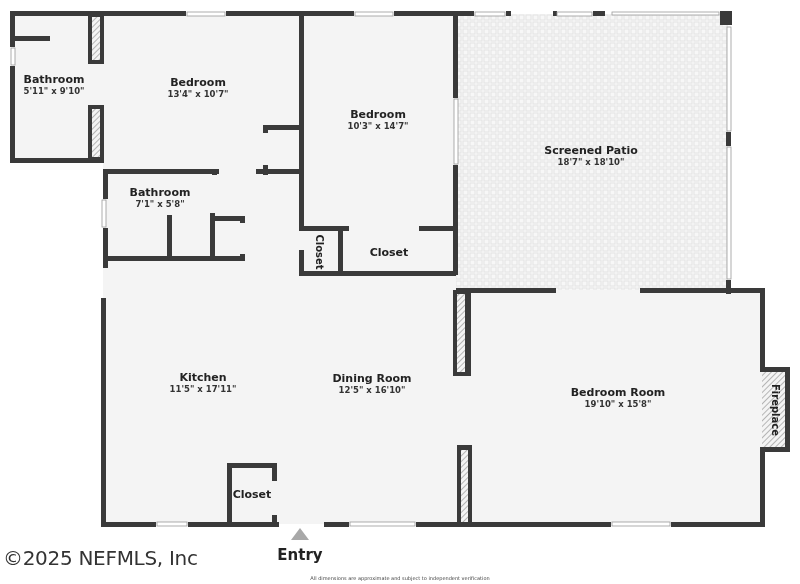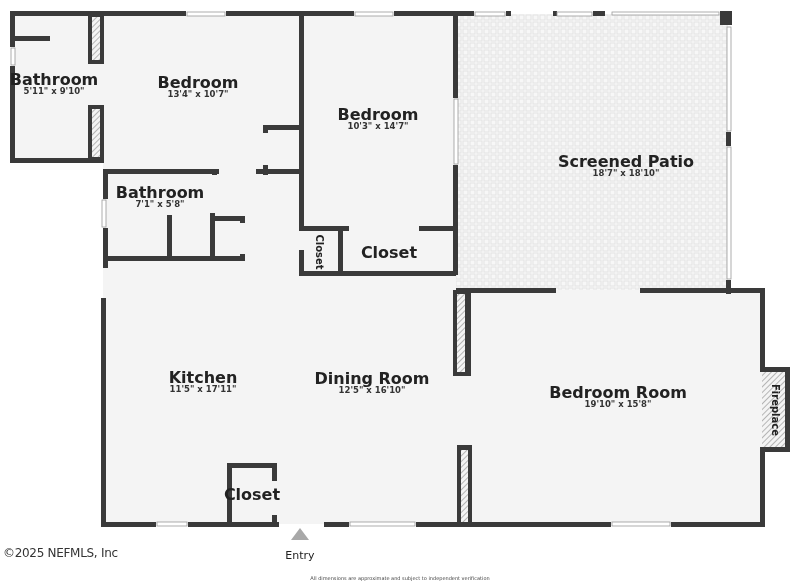--- a/index.html
+++ b/index.html
@@ -1,23 +1,23 @@
 <!DOCTYPE html>
 <html><head>
 <meta charset="utf-8">
 <style>
   html, body { margin: 0; padding: 0; background: #ffffff; }
   body { width: 800px; height: 584px; position: relative; overflow: hidden; font-family: "DejaVu Sans", sans-serif; }
   #plan { position: absolute; left: 0; top: 0; width: 800px; height: 584px; }
   .label { position: absolute; transform: translate(-50%, -50%); text-align: center; color: #222; white-space: nowrap; }
-  .label .name { font-weight: bold; font-size: 16px; line-height: 13px; display: block; }
+  .label .name { font-weight: bold; font-size: 11px; line-height: 13px; display: block; }
   .label .dim { font-weight: bold; font-size: 8.5px; line-height: 11px; display: block; color: #333; }
   .vlabel { position: absolute; transform: translate(-50%, -50%) rotate(90deg); font-weight: bold; font-size: 10px; color: #222; white-space: nowrap; }
-  .copyright { position: absolute; left: 3px; top: 546px; font-family: "DejaVu Sans", sans-serif; font-size: 12px; color: #333; letter-spacing: -0.3px; }
-  .entry { position: absolute; left: 300px; top: 555px; transform: translate(-50%, -50%); font-weight: normal; font-size: 11px; color: #222; }
+  .copyright { position: absolute; left: 3px; top: 546px; font-family: "DejaVu Sans", sans-serif; font-size: 20px; color: #333; letter-spacing: -0.3px; }
+  .entry { position: absolute; left: 300px; top: 555px; transform: translate(-50%, -50%); font-weight: bold; font-size: 15px; color: #222; }
   .disclaimer { position: absolute; left: 400px; top: 578px; transform: translate(-50%, -50%); font-size: 5px; color: #444; white-space: nowrap; }
 </style>
 </head>
 <body>
 
 <svg id="plan" viewBox="0 0 800 584" xmlns="http://www.w3.org/2000/svg">
   <defs>
     <pattern id="tiles" width="7" height="7" patternUnits="userSpaceOnUse">
       <rect width="7" height="7" fill="#f7f7f7"></rect>
       <rect x="1" y="1" width="5" height="5" fill="none" stroke="#e0e0e0" stroke-width="0.8"></rect>
@@ -142,21 +142,21 @@
   <span class="dim">5'11" x 9'10"</span>
 </div>
 <div class="label" style="left:198px; top:88px;">
   <span class="name">Bedroom</span>
   <span class="dim">13'4" x 10'7"</span>
 </div>
 <div class="label" style="left:378px; top:120px;">
   <span class="name">Bedroom</span>
   <span class="dim">10'3" x 14'7"</span>
 </div>
-<div class="label" style="left:591px; top:167px;margin-left:35px;">
+<div class="label" style="left:591px; top:156px;">
   <span class="name">Screened Patio</span>
   <span class="dim">18'7" x 18'10"</span>
 </div>
 <div class="label" style="left:160px; top:198px;">
   <span class="name">Bathroom</span>
   <span class="dim">7'1" x 5'8"</span>
 </div>
 <div class="label" style="left:185px; top:383px;margin-left:18px;">
   <span class="name">Kitchen</span>
   <span class="dim">11'5" x 17'11"</span>

